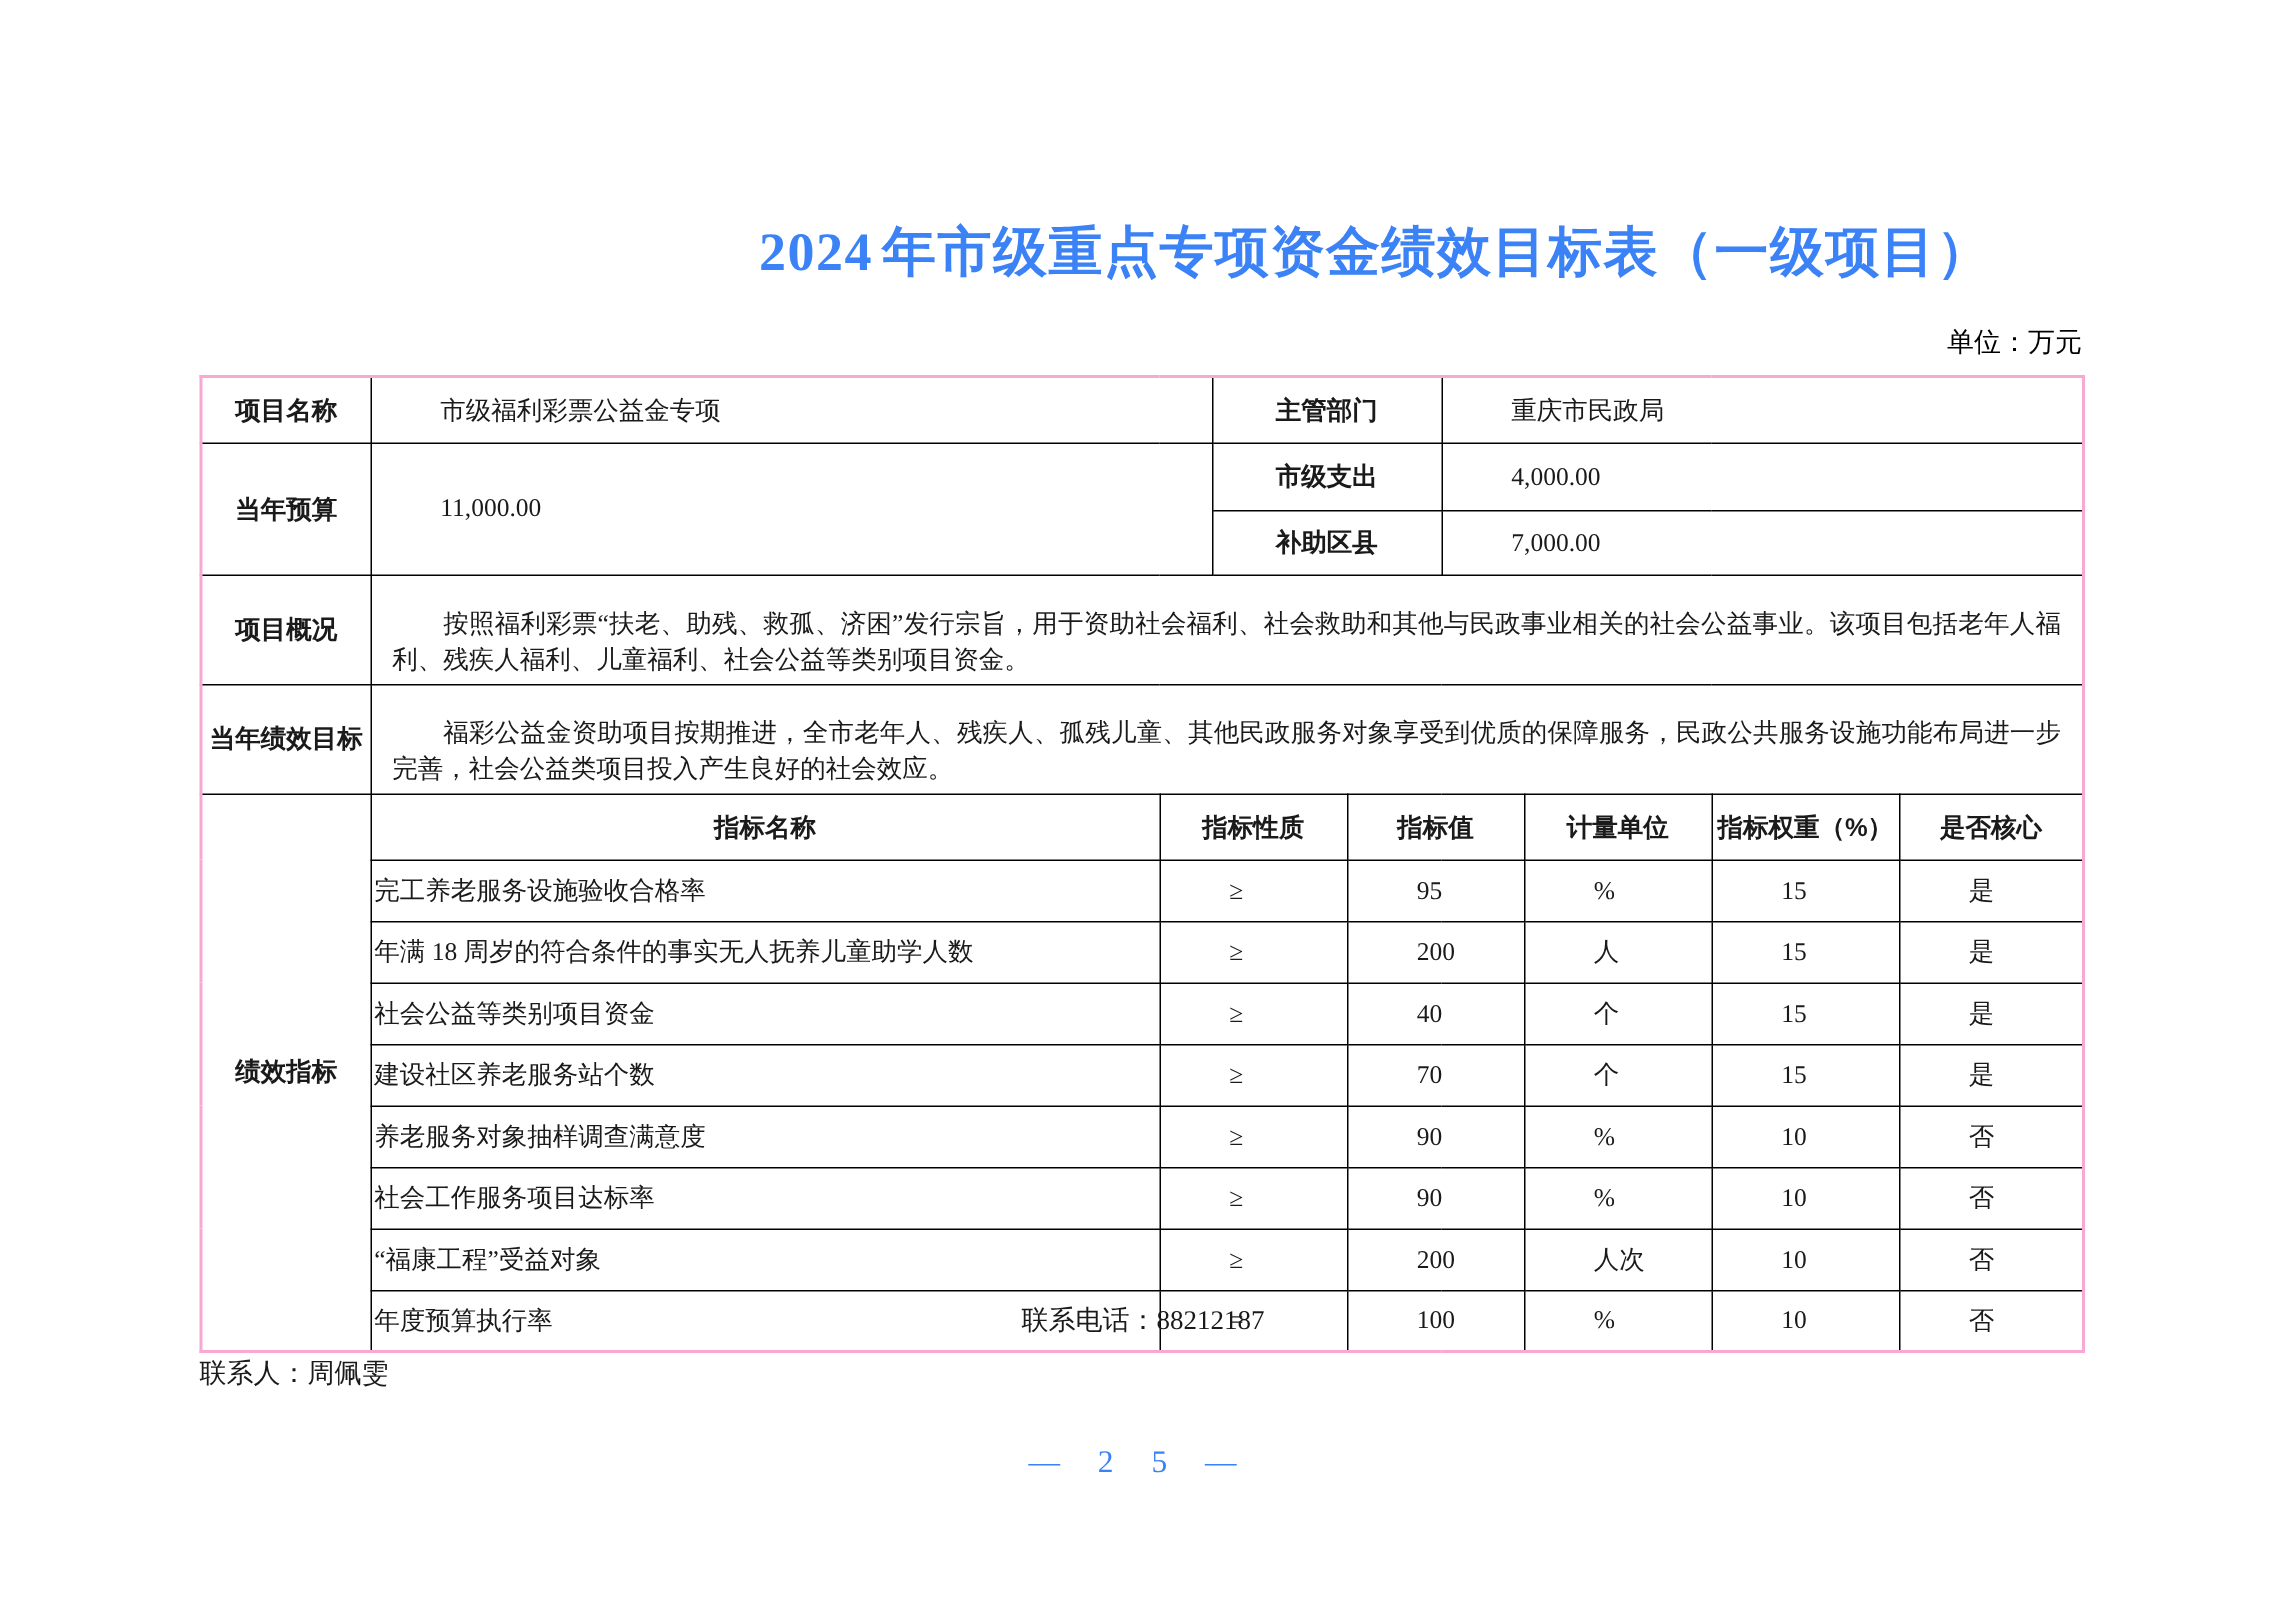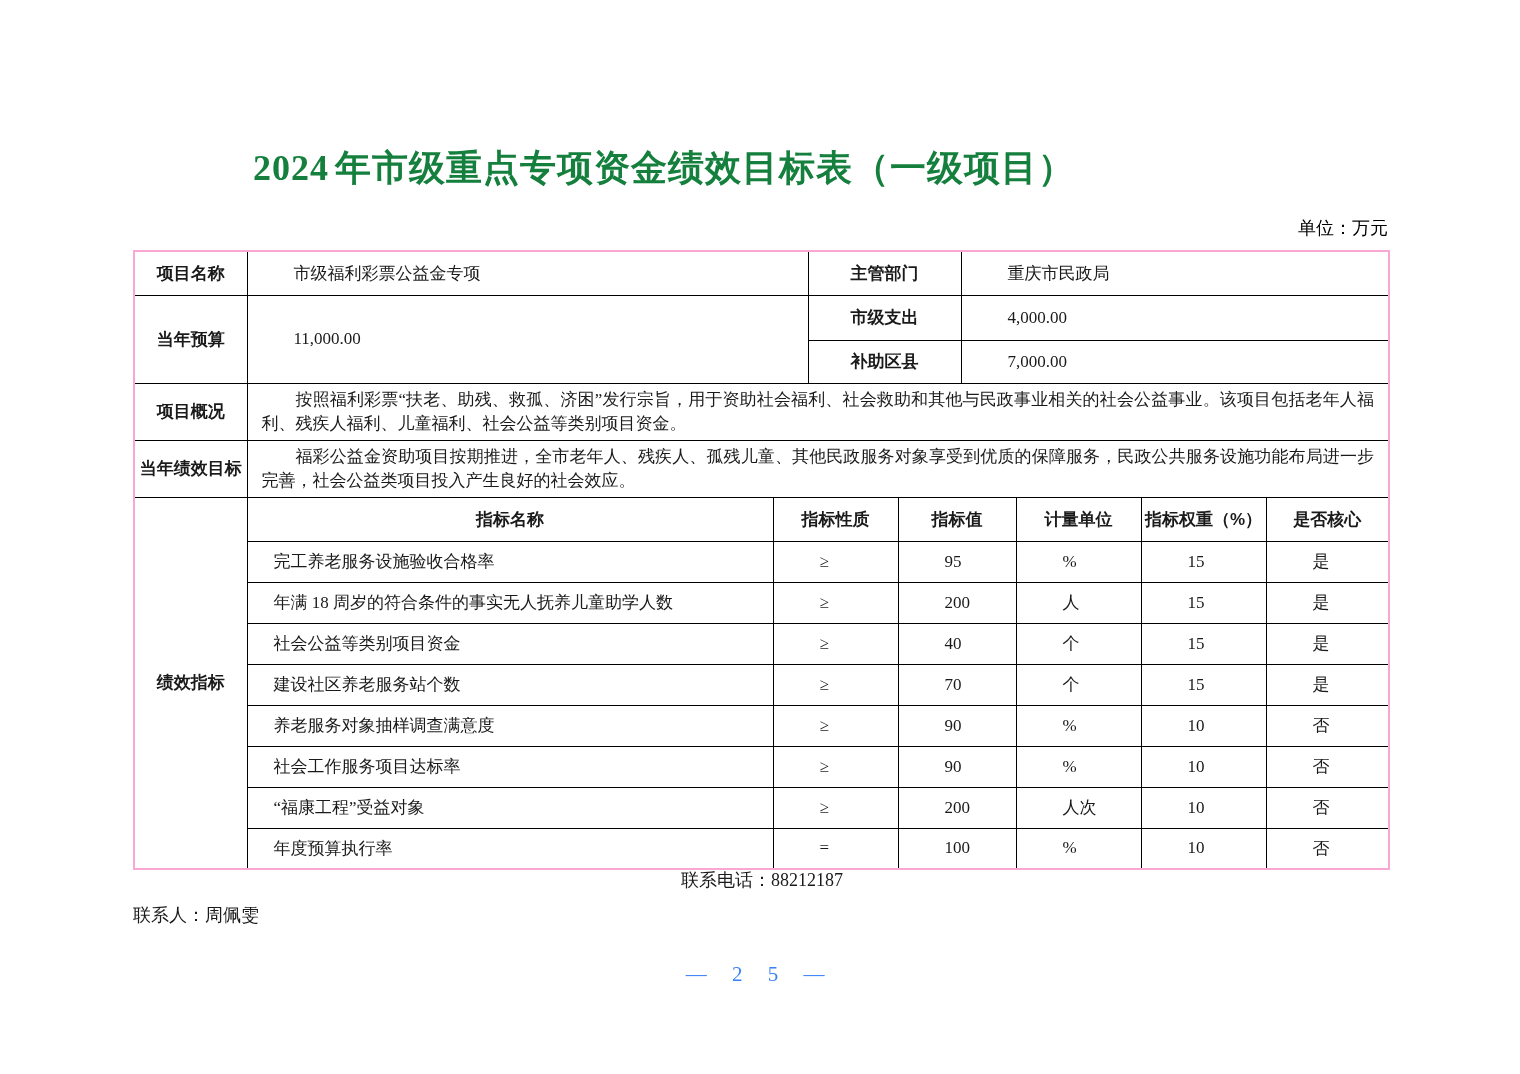--- a/index.html
+++ b/index.html
@@ -6,25 +6,25 @@
   html, body {
     width: 1520px; height: 1074px;
     background: #ffffff;
     color: #1a1a1a;
     font-family: "Liberation Serif", "DejaVu Serif", serif;
   }
   .page { position: relative; width: 1520px; height: 1074px; overflow: hidden; }
 
   .doc-title {
     position: absolute; top: 144px; left: 0; width: 1328px;
-    text-align: center;
+    text-align: right;
     font-weight: bold;
     font-size: 36px;
     letter-spacing: 1px;
-    color: #15803d;
+    color: #3b82f6;
     font-family: "Liberation Sans", "DejaVu Sans", sans-serif;
   }
   .doc-title .year {
     font-family: "Liberation Serif", "DejaVu Serif", serif;
     font-weight: bold;
     margin-right: 6px;
   }
 
   .unit-note {
     position: absolute; top: 216px; left: 133px; width: 1255px;
@@ -49,25 +49,25 @@
   }
   td.lbl {
     font-family: "Liberation Sans", "DejaVu Sans", sans-serif;
     font-weight: bold;
     text-align: center;
     color: #000;
   }
   td.val { text-align: left; padding-left: 46px; }
   td.para {
     text-align: justify;
-    padding: 4px 14px 4px 14px;
+    padding: 20px 14px 4px 14px;
     line-height: 24px;
     text-indent: 2em;
   }
-  td.iname { text-align: left; padding-left: 26px; }
+  td.iname { text-align: left; padding-left: 2px; }
 
   tr.r1 { height: 44px; }
   tr.r2 { height: 45px; }
   tr.r3 { height: 43px; }
   tr.r4 { height: 50px; }
   tr.r5 { height: 56px; }
   tr.rh { height: 44px; }
   tr.ri { height: 41px; }
 
   .footer-line {

